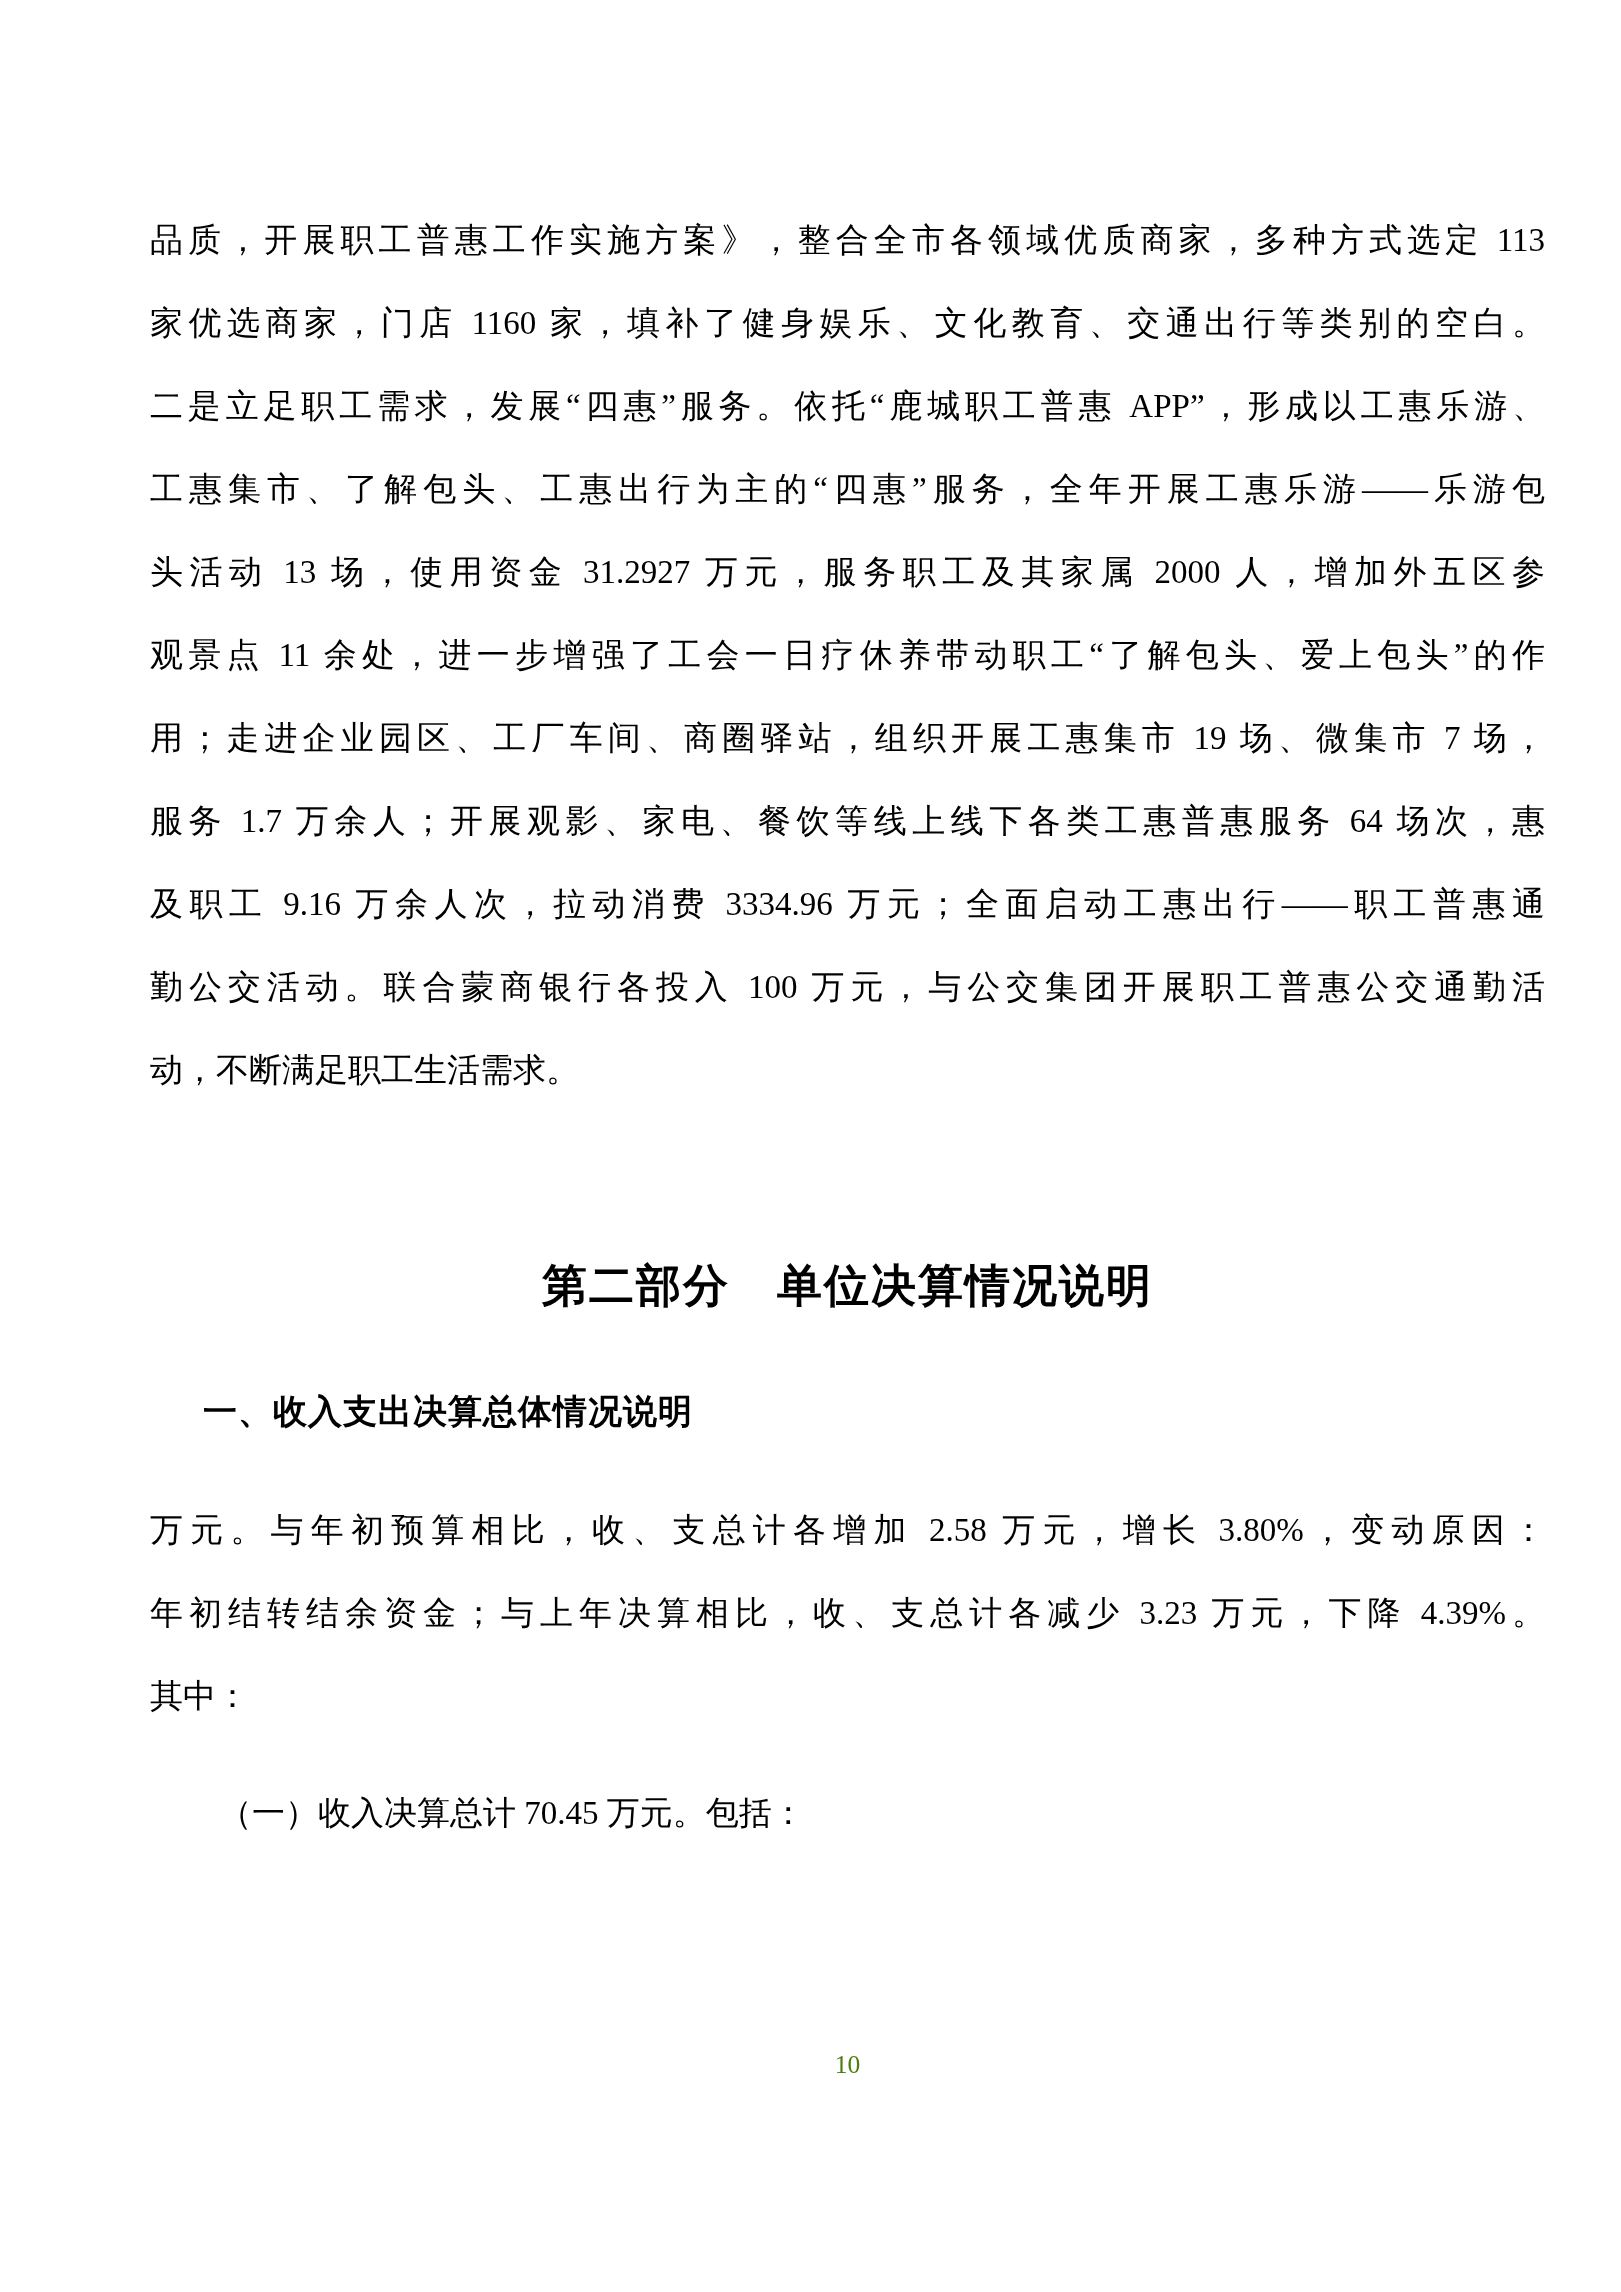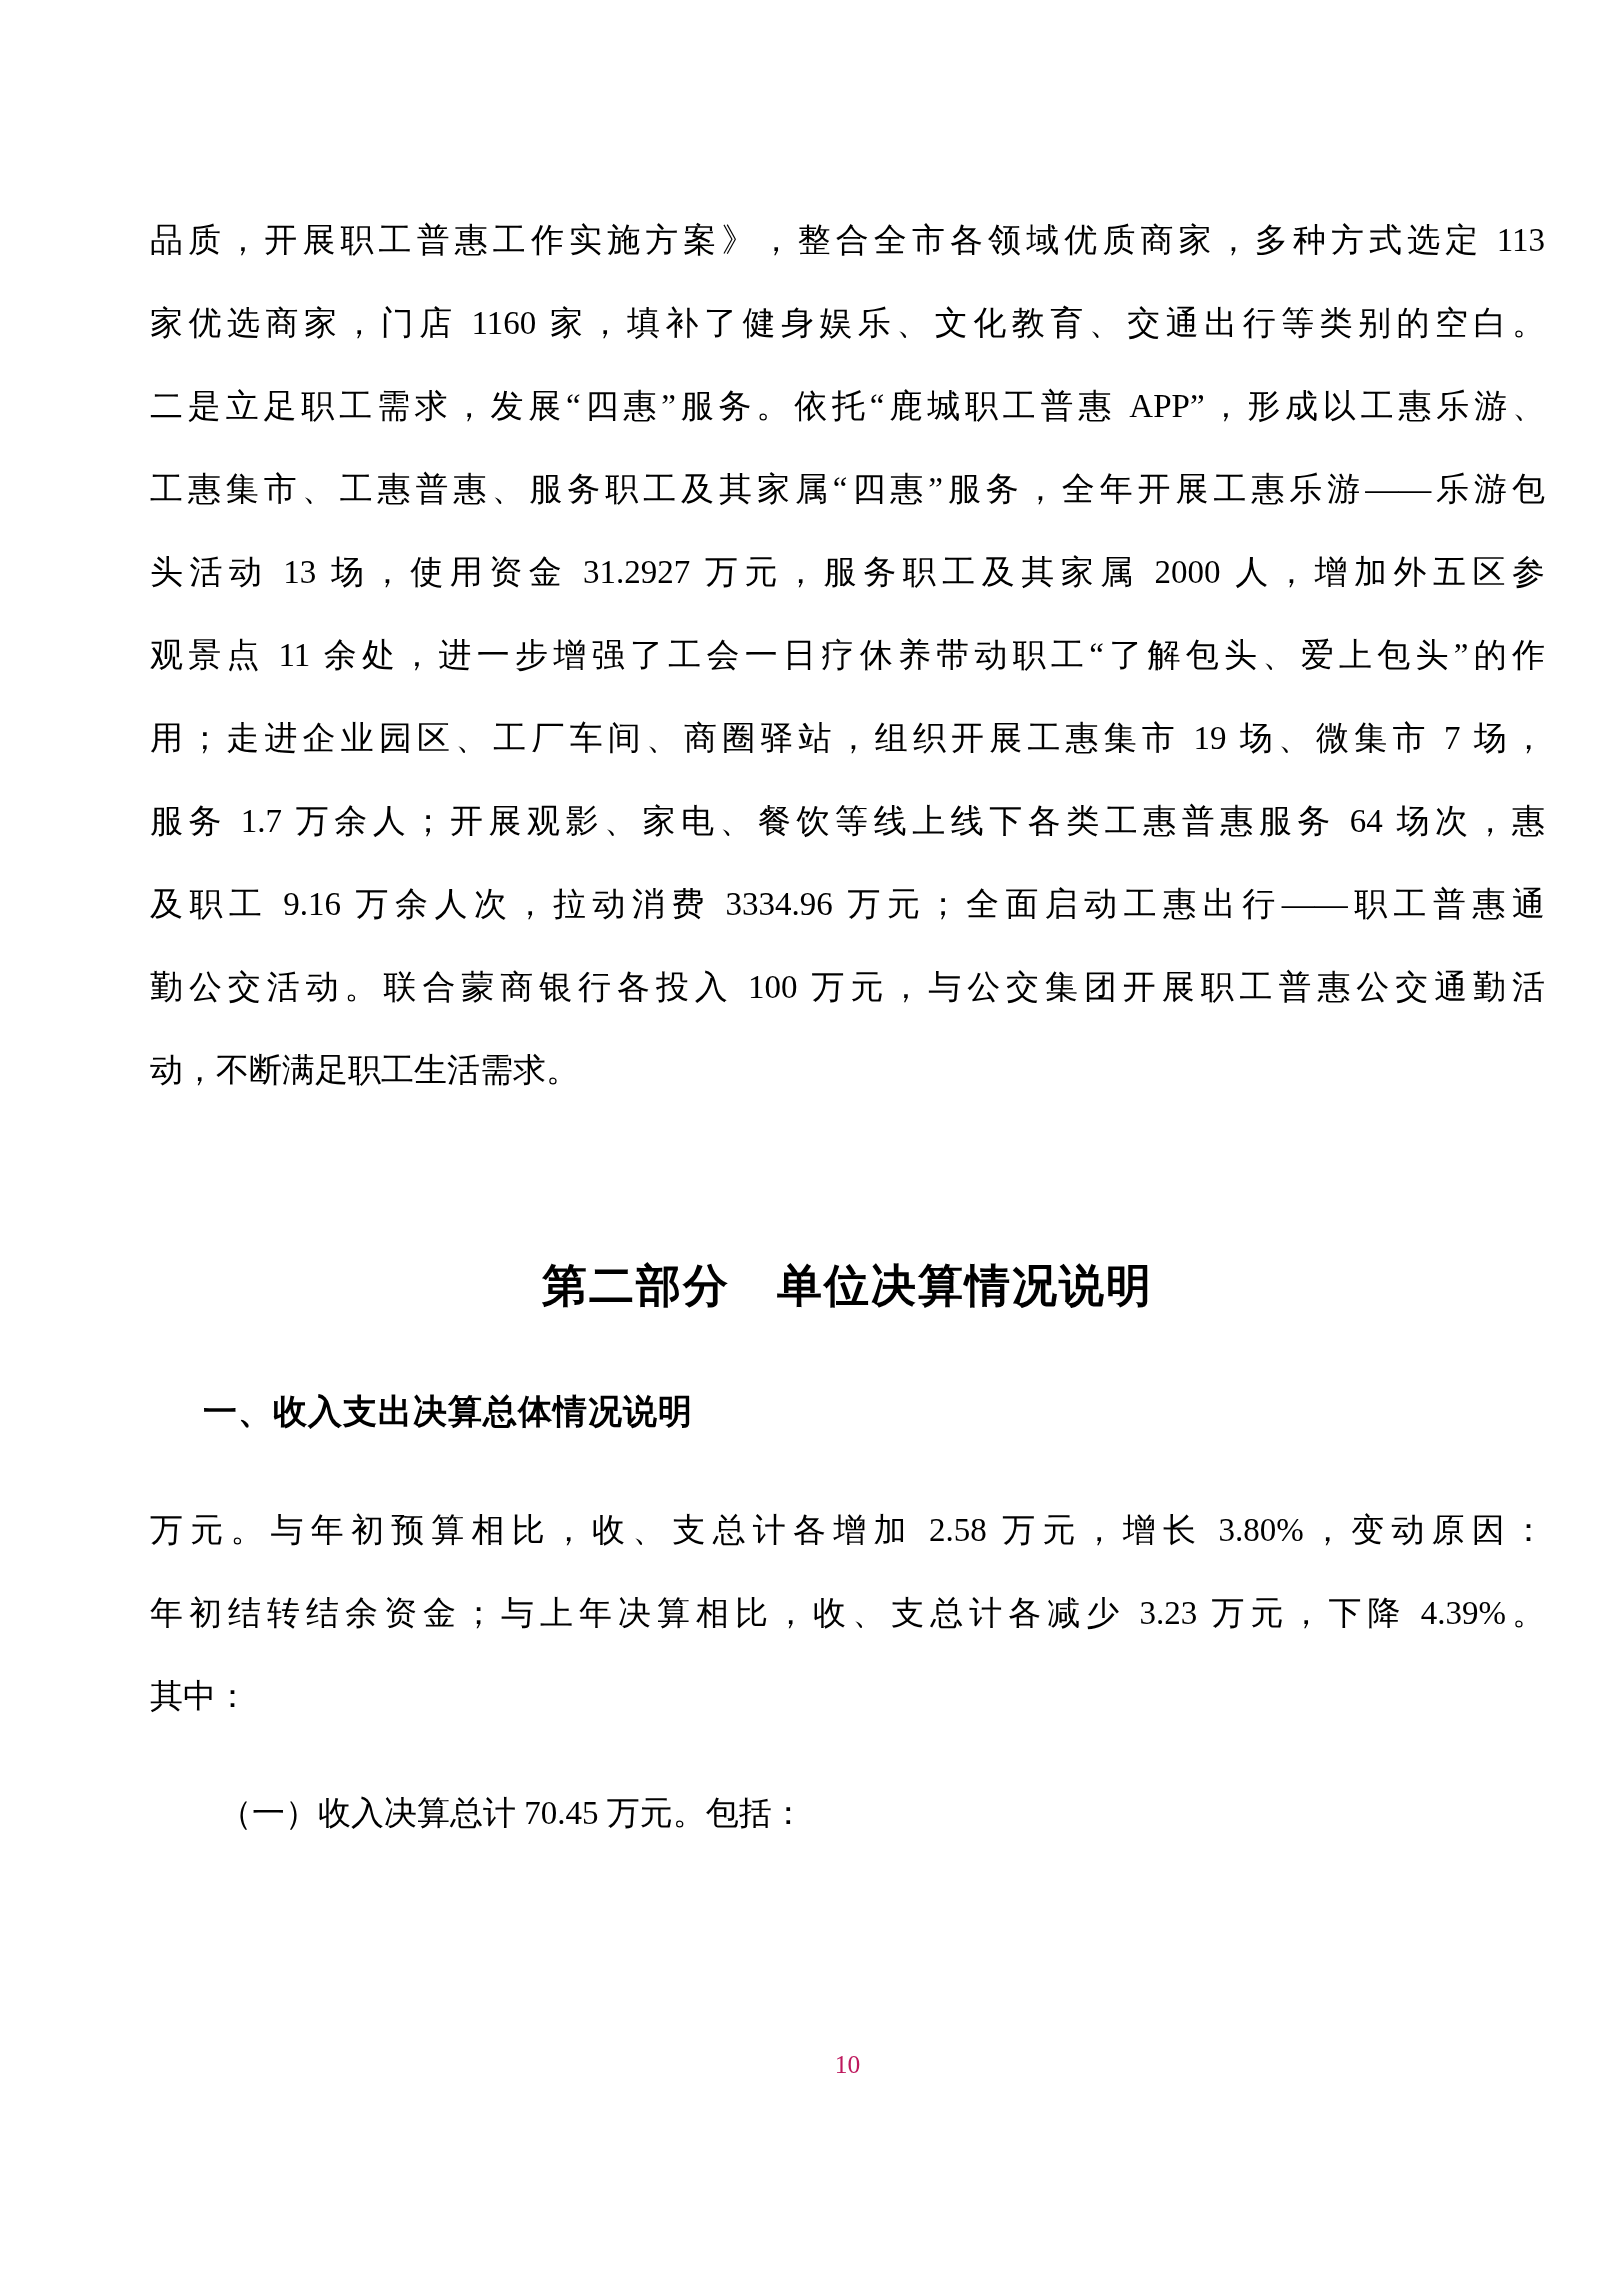--- a/index.html
+++ b/index.html
@@ -63,33 +63,33 @@
     font-size: 33px;
     line-height: 49px;
   }
   .page-footer {
     margin-top: 211px;
     text-align: center;
   }
   .page-number {
     font-size: 25.5px;
     line-height: 31px;
-    color: #be185d;
+    color: #4d7c0f;
   }
 </style>
 </head>
 <body>
 
 <div class="page">
 
   <div class="body-paragraph">
     <div class="body-line stretch">品质，开展职工普惠工作实施方案》，整合全市各领域优质商家，多种方式选定 113</div>
     <div class="body-line stretch">家优选商家，门店 1160 家，填补了健身娱乐、文化教育、交通出行等类别的空白。</div>
     <div class="body-line stretch">二是立足职工需求，发展“四惠”服务。依托“鹿城职工普惠 APP”，形成以工惠乐游、</div>
-    <div class="body-line stretch">工惠集市、工惠普惠、服务职工及其家属“四惠”服务，全年开展工惠乐游——乐游包</div>
+    <div class="body-line stretch">工惠集市、了解包头、工惠出行为主的“四惠”服务，全年开展工惠乐游——乐游包</div>
     <div class="body-line stretch">头活动 13 场，使用资金 31.2927 万元，服务职工及其家属 2000 人，增加外五区参</div>
     <div class="body-line stretch">观景点 11 余处，进一步增强了工会一日疗休养带动职工“了解包头、爱上包头”的作</div>
     <div class="body-line stretch">用；走进企业园区、工厂车间、商圈驿站，组织开展工惠集市 19 场、微集市 7 场，</div>
     <div class="body-line stretch">服务 1.7 万余人；开展观影、家电、餐饮等线上线下各类工惠普惠服务 64 场次，惠</div>
     <div class="body-line stretch">及职工 9.16 万余人次，拉动消费 3334.96 万元；全面启动工惠出行——职工普惠通</div>
     <div class="body-line stretch">勤公交活动。联合蒙商银行各投入 100 万元，与公交集团开展职工普惠公交通勤活</div>
     <div class="body-line no-stretch">动，不断满足职工生活需求。</div>
   </div>
 
   <h1 class="part-heading">第二部分　单位决算情况说明</h1>

